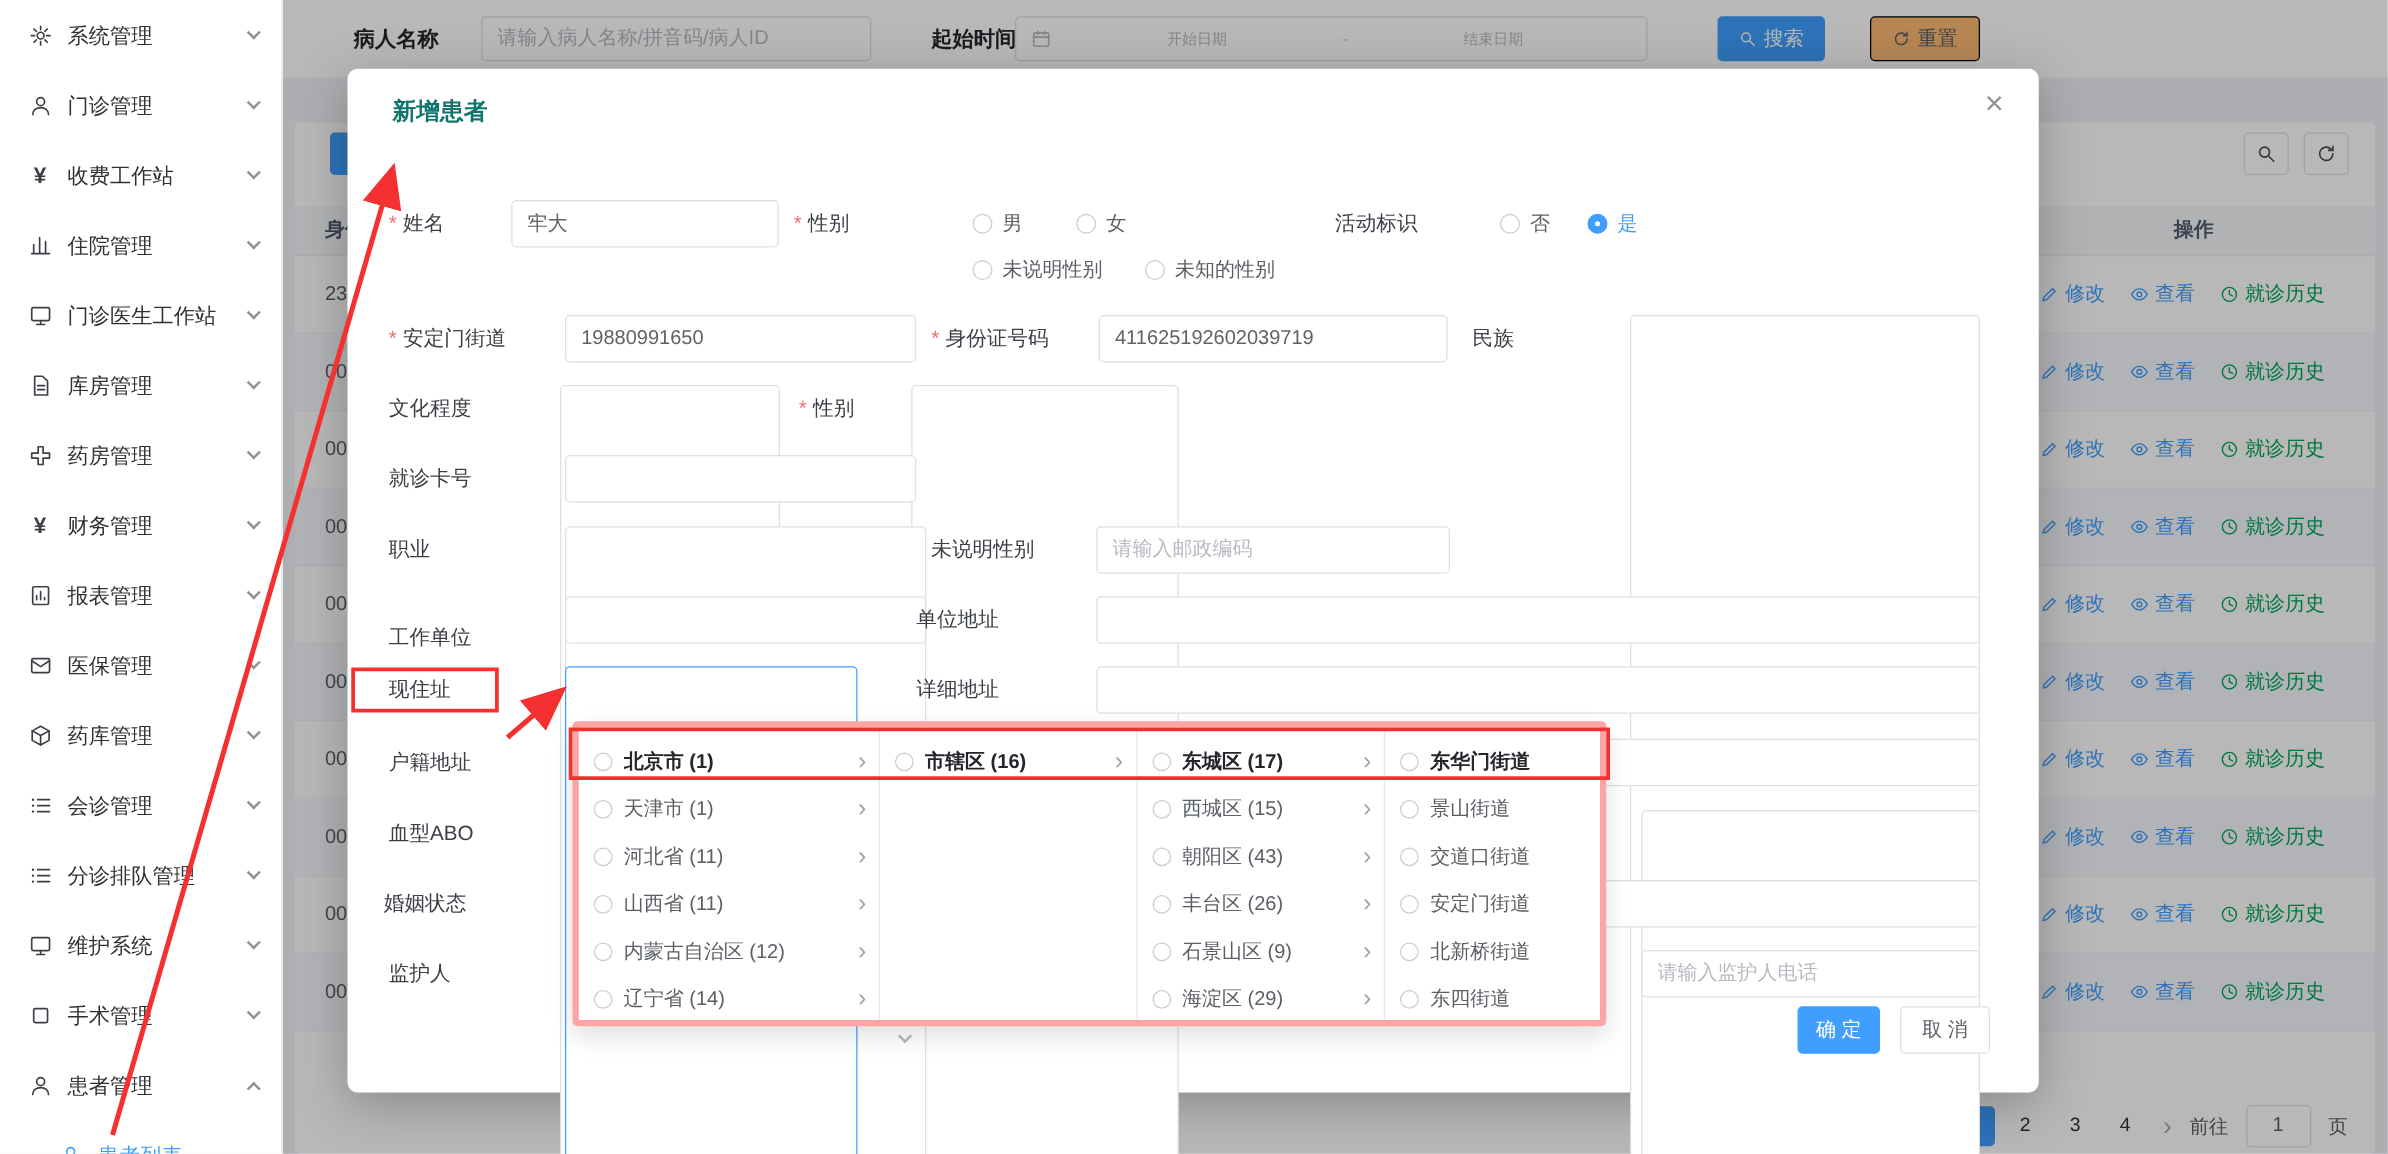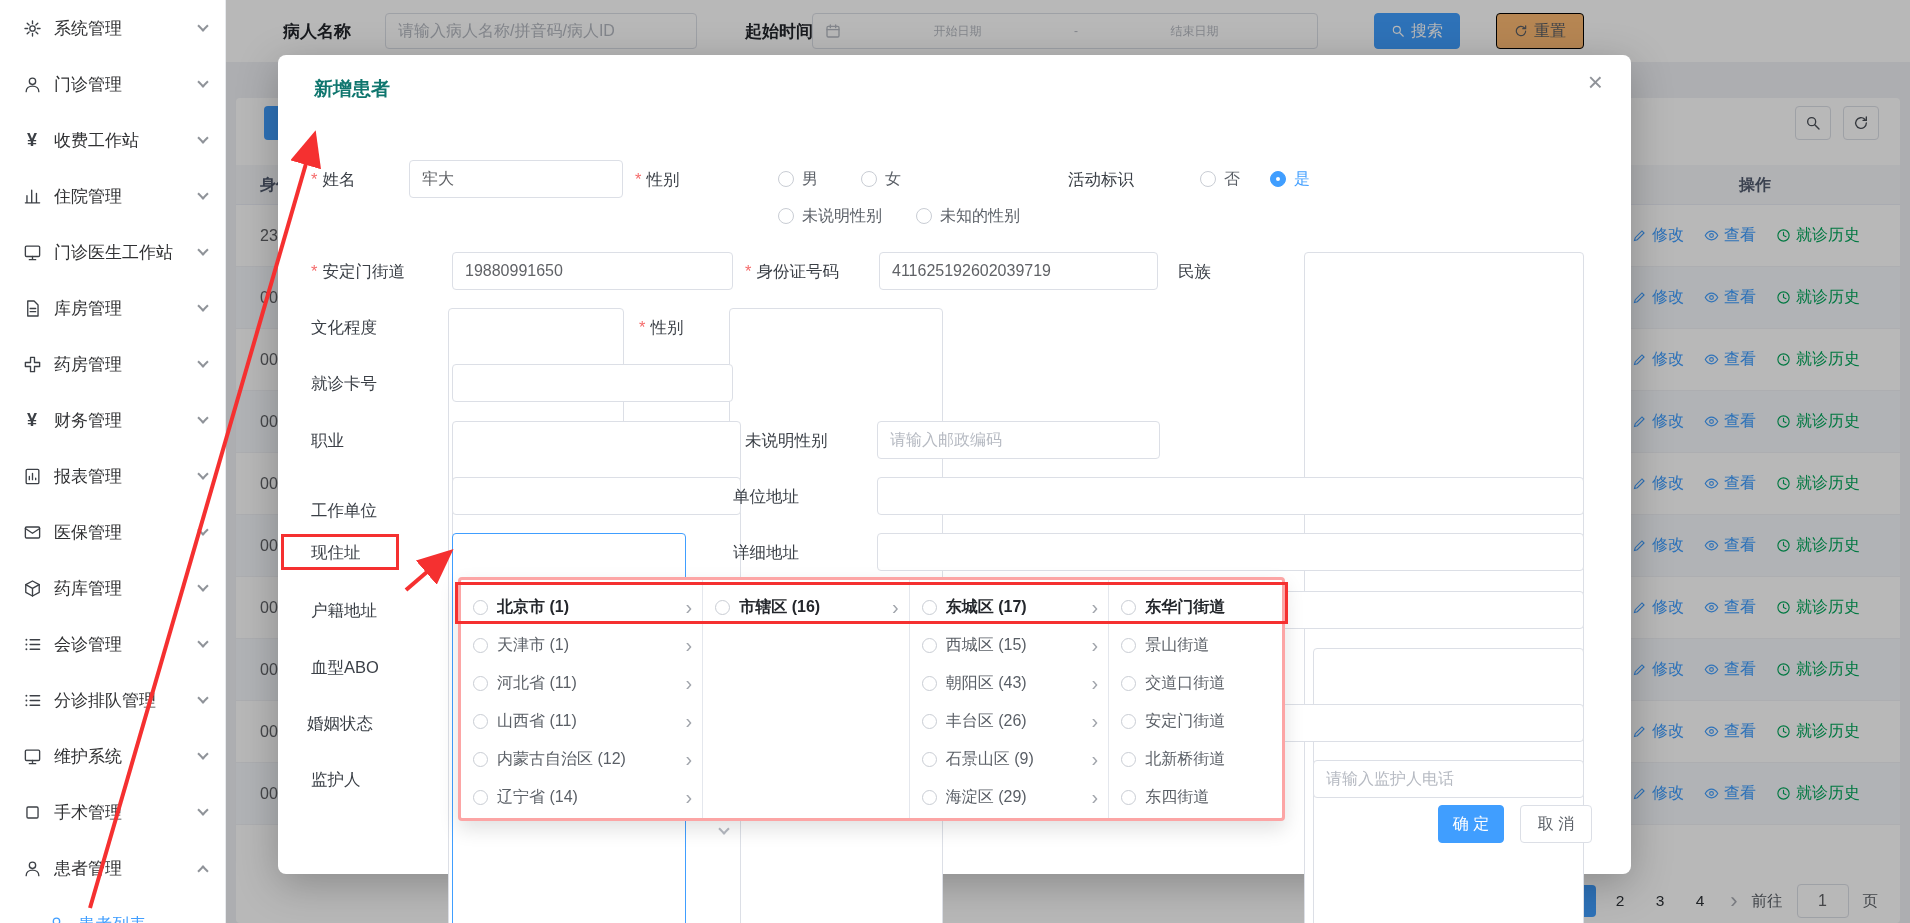--- a/index.html
+++ b/index.html
@@ -100,21 +100,21 @@
   flex:none;position:relative}
 .radio.on{color:#409eff}
 .radio.on .rdot{background:#409eff;border-color:#409eff}
 .radio.on .rdot::after{content:"";position:absolute;left:5px;top:5px;width:4px;height:4px;
   background:#fff;border-radius:50%}
 .mbtn{position:absolute;height:38px;border-radius:4px;font-size:16px;display:flex;
   align-items:center;justify-content:center;cursor:pointer}
 
 
 .cascader{position:absolute;left:180px;top:522px;width:827px;height:244px;background:#fff;
-  border:3px solid #fca5a5;border-radius:4px;box-shadow:0 8px 20px rgba(0,0,0,.12);
+  border:5px solid #fca5a5;border-radius:4px;box-shadow:0 8px 20px rgba(0,0,0,.12);
   display:flex;z-index:3}
 .ccol{height:100%;border-right:1px solid #e4e7ed;padding-top:8px;overflow:hidden}
 .ccol.last{border-right:none}
 .citem{height:38px;display:flex;align-items:center;padding:0 10px 0 12px;gap:9px;
   font-size:16px;color:#5a5f66;cursor:pointer;white-space:nowrap}
 .crad{width:15px;height:15px;border:1px solid #c9cdd4;border-radius:50%;flex:none;background:#fff}
 .clabel{flex:1;overflow:hidden}
 .carrow{color:#a0a4ab;font-size:20px;line-height:1}
 .ccol .citem:first-child .clabel{font-weight:700;color:#23262b}
 

